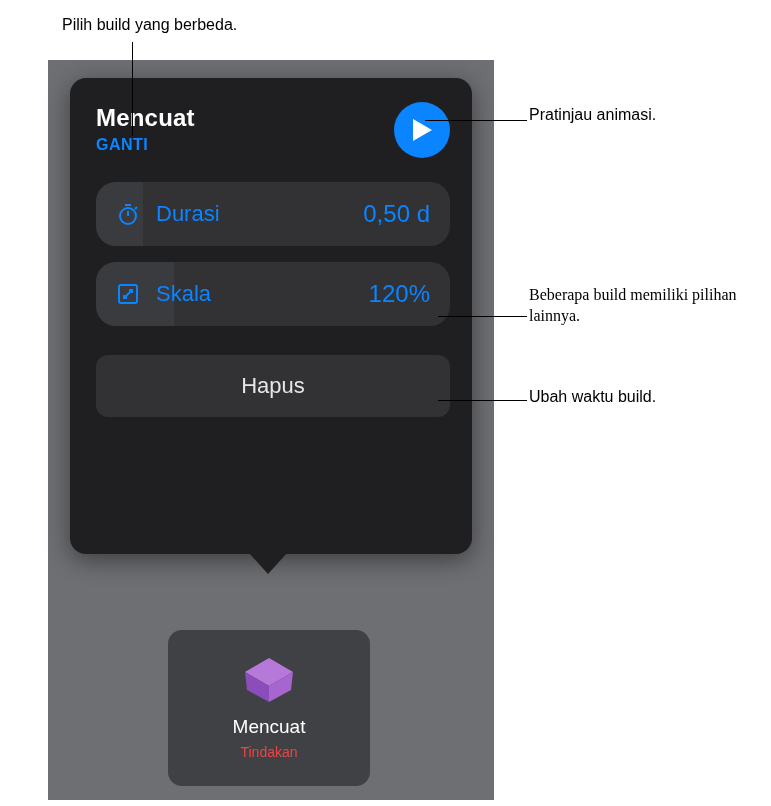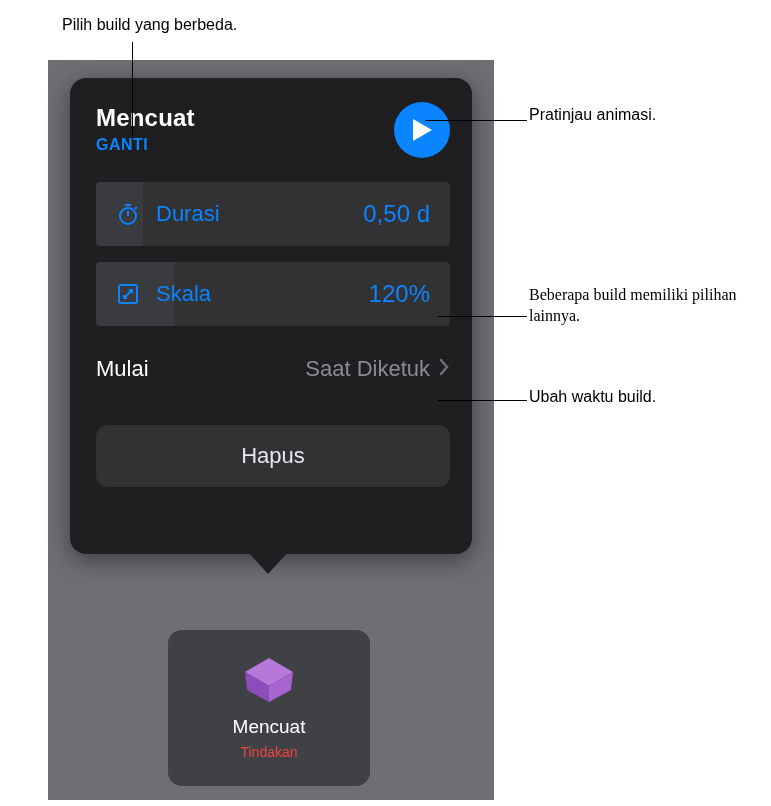--- a/index.html
+++ b/index.html
@@ -51,21 +51,21 @@
       width: 56px; height: 56px; border-radius: 50%;
       background: #0a84ff; display: flex; align-items: center; justify-content: center;
       margin-top: -2px;
     }
     .play-btn svg { fill: #fff; }
     .controls { margin-top: 24px; display: flex; flex-direction: column; gap: 16px; }
     .slider-row {
       position: relative;
       height: 64px;
       background: #323235;
-      border-radius: 4px;
+      border-radius: 20px;
       display: flex;
       align-items: center;
       padding: 0 20px;
       overflow: hidden;
     }
     .slider-fill {
       position: absolute; left: 0; top: 0; bottom: 0;
       background: #3a3b3f;
     }
     .fill-a { width: 47px; }
@@ -163,29 +163,20 @@
           <rect x="3" y="3" width="18" height="18" rx="2"></rect>
           <path d="M8 16 L16 8"></path>
           <path d="M13 8 L16 8 L16 11"></path>
           <path d="M11 16 L8 16 L8 13"></path>
         </svg>
       </div>
       <div class="slider-label">Skala</div>
       <div class="slider-value">120%</div>
     </div>
 
-    <div class="select-row">
-      <div class="select-label">Mulai</div>
-      <div class="select-value">Saat Diketuk</div>
-      <div class="chev">
-        <svg width="12" height="20" viewBox="0 0 12 20" fill="none" stroke="#6e6f73" stroke-width="2.5" stroke-linecap="round">
-          <path d="M3 3 L9 10 L3 17"></path>
-        </svg>
-      </div>
-    </div>
 
     <div class="delete-btn">
       <span>Hapus</span>
     </div>
   </div>
 </div>
 <div class="popover-tail"></div>
 
 <div class="callout c-top">Pilih build yang berbeda.</div>
 <div class="c-line c-top-line"></div>

